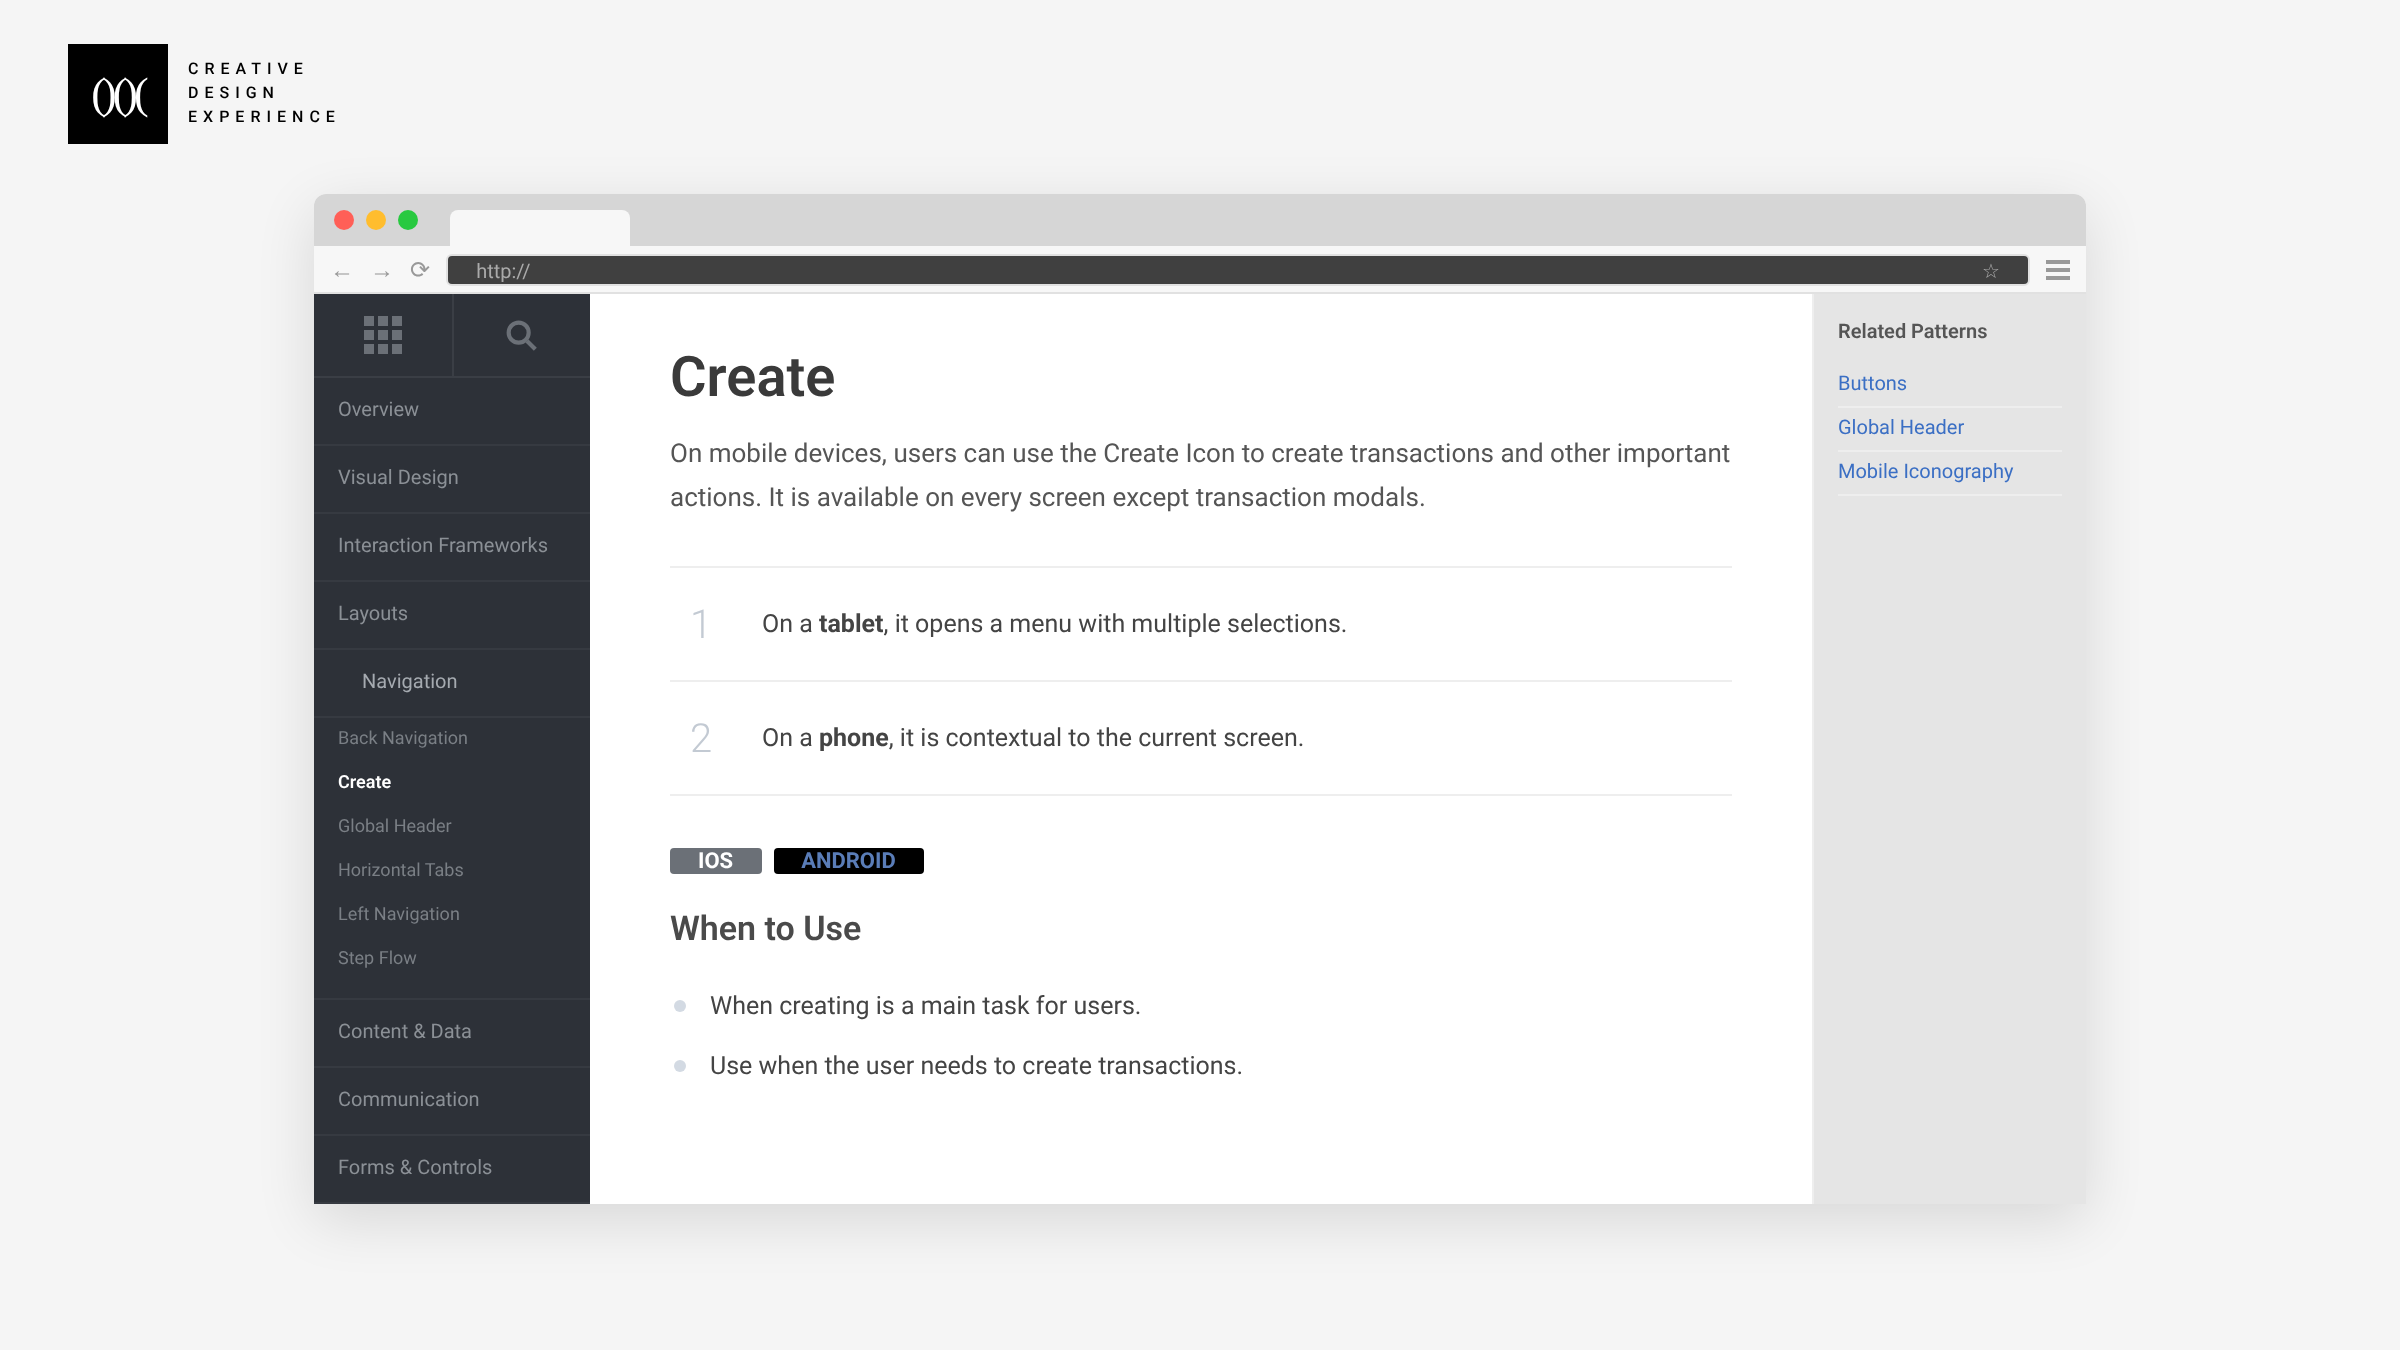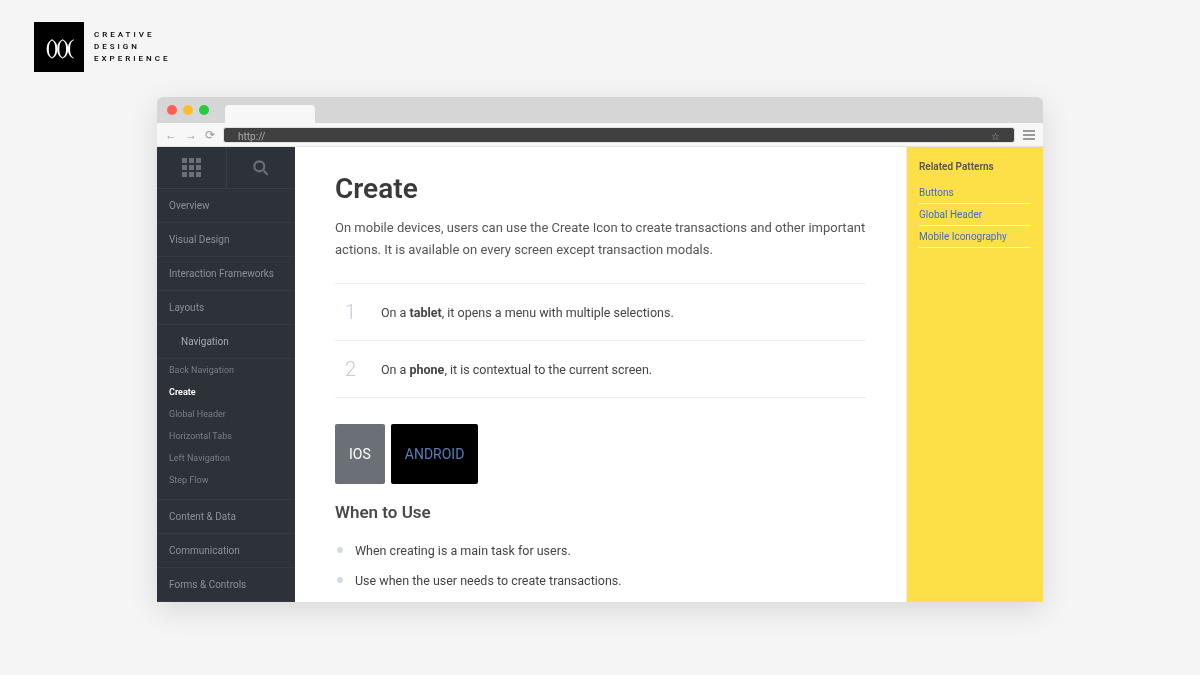--- a/index.html
+++ b/index.html
@@ -173,23 +173,23 @@
       align-items: center;
       gap: 20px;
       padding: 16px 10px;
       border-bottom: 1px solid #eee;
       font-size: 12.5px;
       color: #444;
     }
     .num-item .num { color: #c3cad3; font-size: 20px; font-weight: 300; width: 16px; }
     .pill-tabs { display: flex; gap: 6px; margin: 26px 0 18px; }
     .pill {
-      font-size: 14px;
-      font-weight: 400;
-      padding: 22px 14px;
+      font-size: 11px;
+      font-weight: 700;
+      padding: 0 14px;
       border-radius: 2px;
       cursor: pointer;
     }
     .pill.active { background: #6b7077; color: #fff; }
     .pill.inactive { background: #000000; color: #5a7db8; }
     .main h2 { font-size: 17px; font-weight: 600; color: #4a4a4a; margin: 10px 0 14px; }
     .bullets { list-style: none; }
     .bullets li {
       font-size: 12.5px;
       color: #444;
@@ -203,21 +203,21 @@
       left: 2px;
       top: 11px;
       width: 6px;
       height: 6px;
       border-radius: 50%;
       background: #d3dae3;
     }
 
     .aside {
       width: 137px;
-      background: #fde047;
+      background: #e5e5e5;
       padding: 14px 12px;
       border-left: 1px solid #eee;
     }
     .aside h4 { font-size: 10px; font-weight: 600; color: #555; margin-bottom: 10px; }
     .aside a {
       display: block;
       font-size: 10px;
       color: #3b6fc4;
       text-decoration: none;
       padding: 5px 0;

